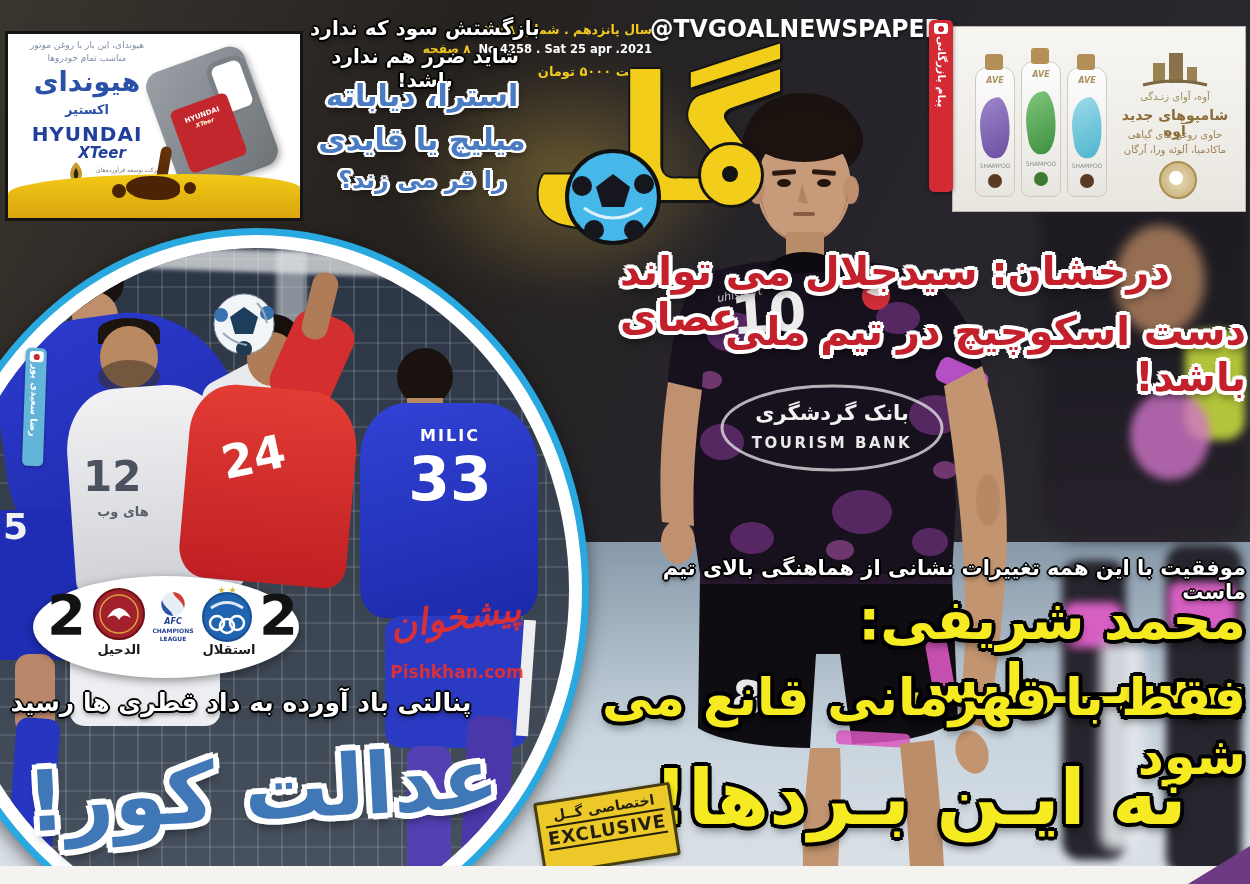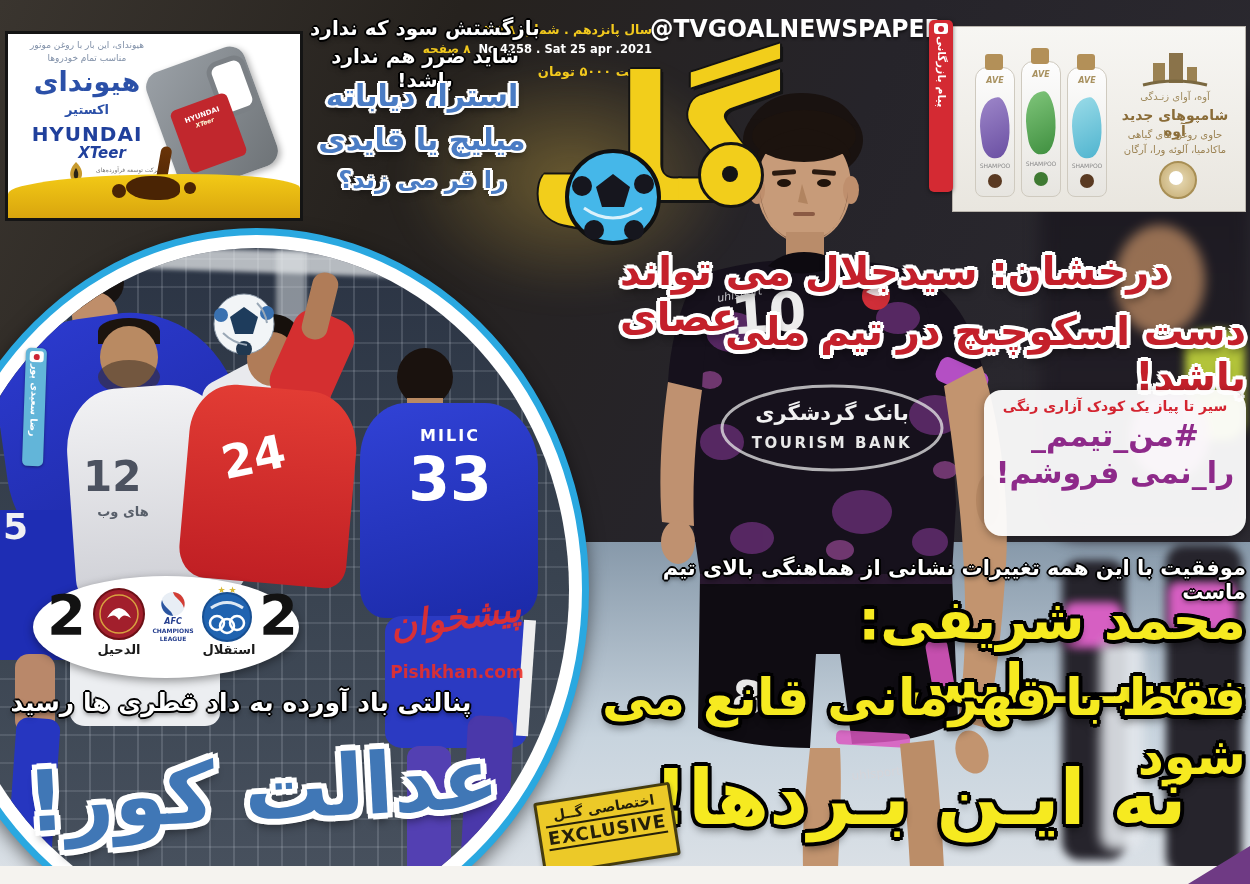--- a/index.html
+++ b/index.html
@@ -291,25 +291,20 @@
   <div class="a" style="left:929px;top:20px;width:24px;height:172px;background:#d42a33;border-radius:5px;box-shadow:0 1px 4px rgba(0,0,0,.5);">
     <div class="cam">
         <div class="cam-lens"></div>
       </div>
     <div class="ribbon" style="font-size:11px;margin:2px auto 0 auto;height:150px;">پیام بازرگانی</div>
   </div>
 
   <div class="a rtl b ow4" style="left:620px;top:248px;width:626px;height:58px;font-size:40px;color:#c4202b;text-align:left;">درخشان: سیدجلال می تواند عصای</div>
   <div class="a rtl b ow4" style="left:620px;top:308px;width:626px;height:58px;font-size:40px;color:#c4202b;text-align:right;">دست اسکوچیچ در تیم ملی باشد!</div>
 
-  <div class="a" style="left:984px;top:390px;width:262px;height:146px;background:rgba(253,253,253,.95);border-radius:18px;box-shadow:0 2px 8px rgba(0,0,0,.35);">
-    <div class="rtl b c" style="font-size:14px;color:#d42430;margin-top:8px;">سیر تا پیاز یک کودک آزاری رنگی</div>
-    <div class="rtl b c" style="font-size:30px;color:#8e2a8a;margin-top:4px;">#من_تیمم_</div>
-    <div class="rtl b c" style="font-size:30px;color:#8e2a8a;margin-top:2px;">را_نمی فروشم!</div>
-  </div>
 
   <div class="a rtl b ob2" style="left:600px;top:556px;width:646px;height:30px;font-size:21px;color:#fff;text-align:right;">موفقیت با این همه تغییرات نشانی از هماهنگی بالای تیم ماست</div>
   <div class="a rtl b ob4" style="left:560px;top:588px;width:686px;height:80px;font-size:55px;color:#f6ea20;text-align:right;">محمد شریفی: پرسپـــولیس</div>
   <div class="a rtl b ob4" style="left:560px;top:668px;width:686px;height:78px;font-size:51px;color:#f6ea20;text-align:right;">فقط با قهرمانی قانع می شود</div>
   <div class="a rtl b c ob4" style="left:600px;top:742px;width:640px;height:124px;font-size:76px;color:#f6ea20;line-height:112px;">نه ایـن بـردها!</div>
 
   <div class="a" style="left:538px;top:792px;width:132px;height:68px;background:#ecc928;border:3px solid rgba(40,35,10,.85);border-radius:3px;transform:rotate(-9deg);box-shadow:0 2px 5px rgba(0,0,0,.3);">
     <div class="rtl b c" style="font-size:14px;color:#241f0a;margin-top:4px;">اختصاصی گــل</div>
     <div class="b c" style="font-size:18px;letter-spacing:1px;color:#241f0a;border-top:2px solid #241f0a;border-bottom:2px solid #241f0a;margin:2px 6px 0 6px;">EXCLUSIVE</div>
   </div>

